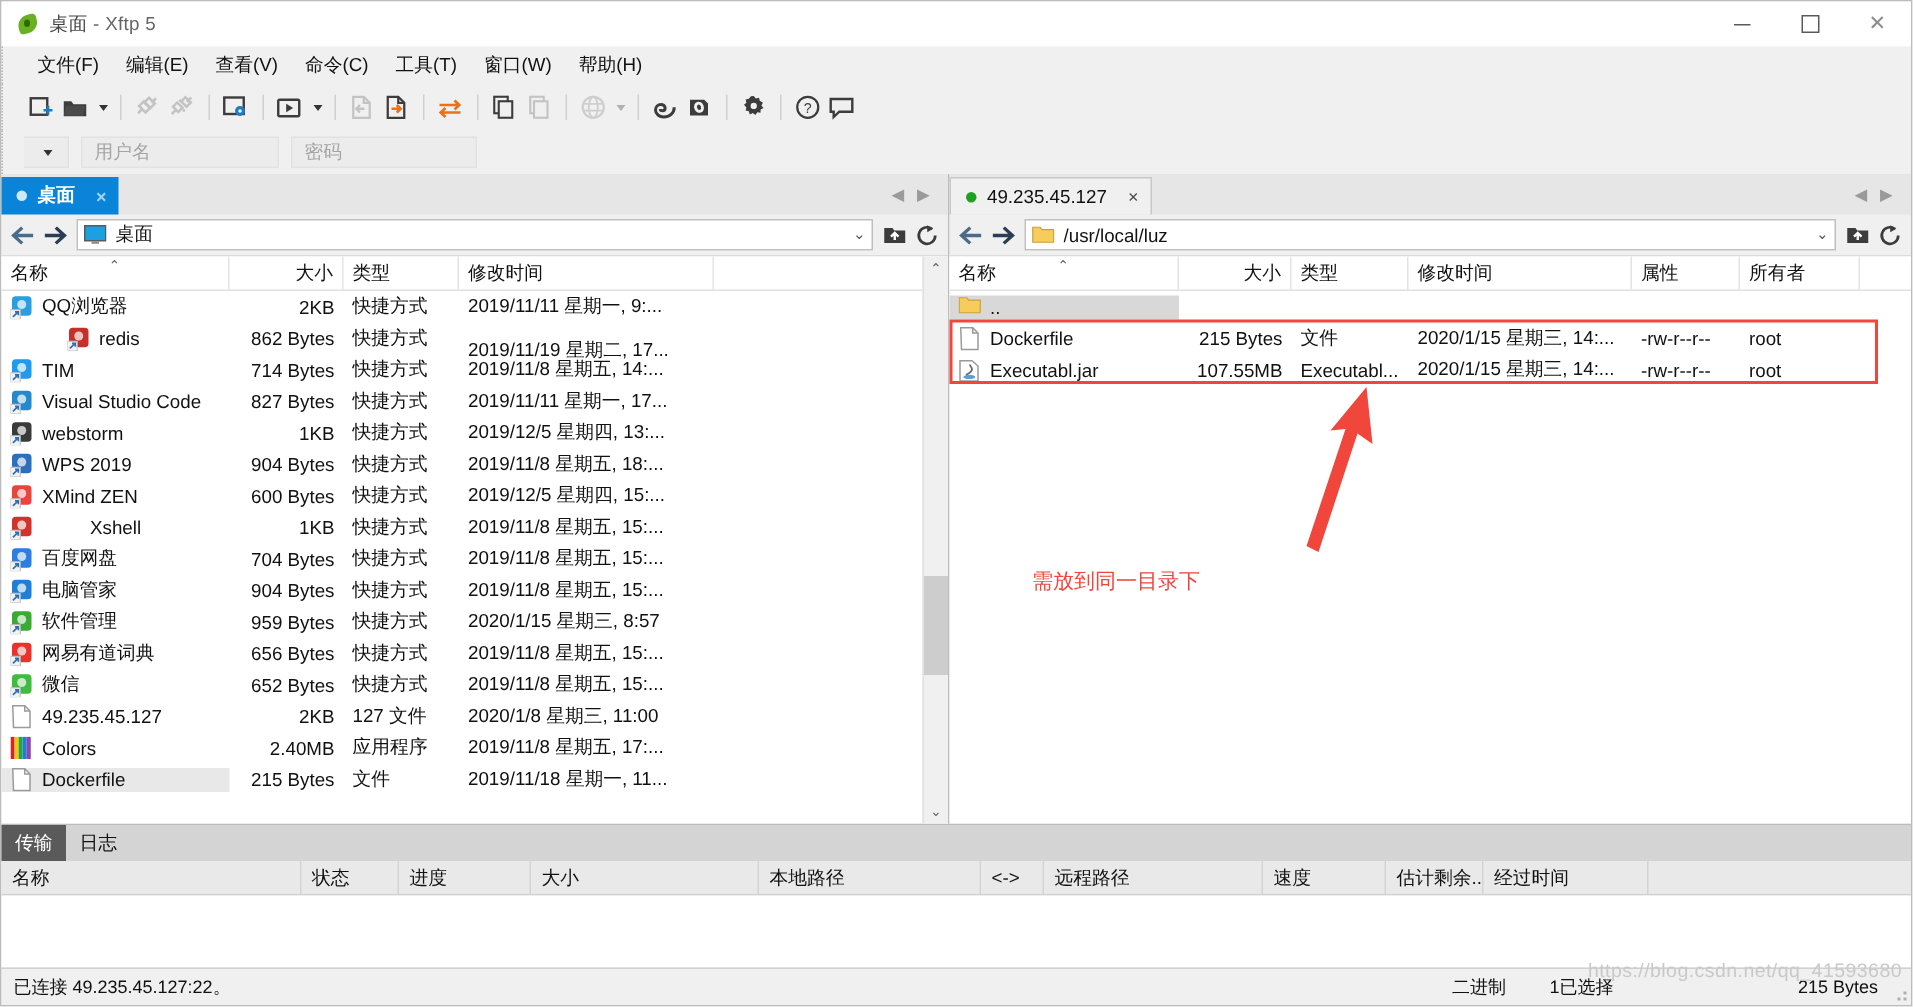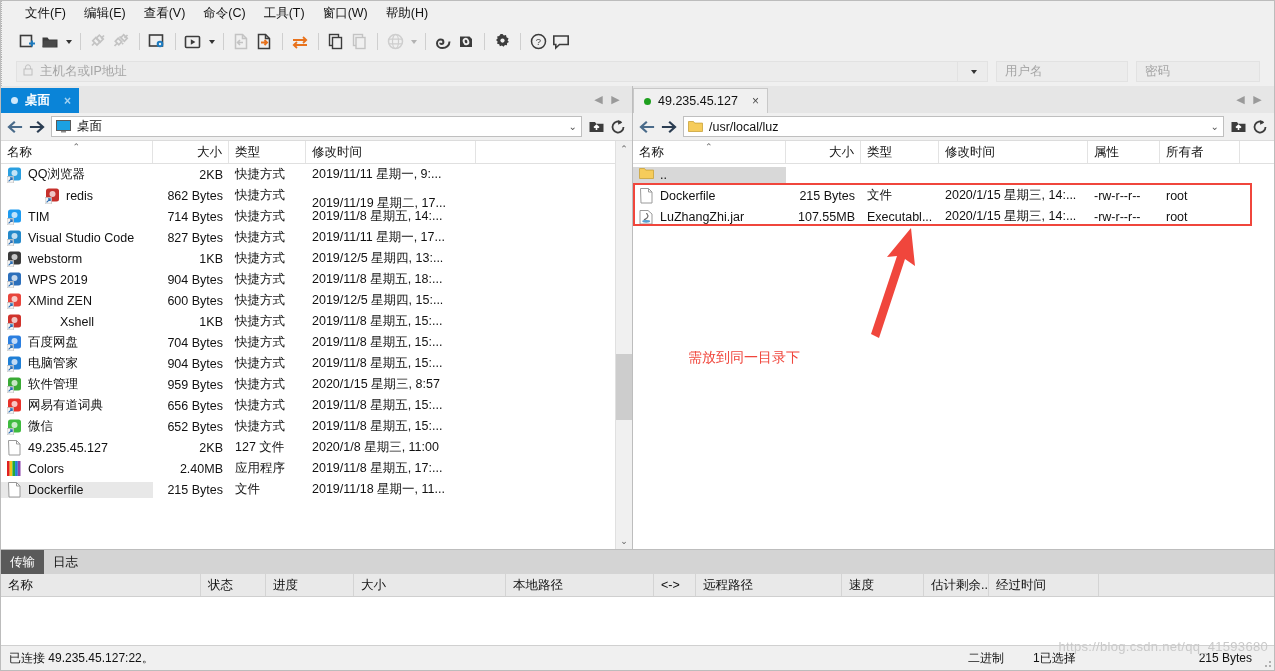--- a/index.html
+++ b/index.html
@@ -131,20 +131,40 @@
   .anno{position:absolute;pointer-events:none;}
   .annobox{border:2px solid #f0463c;box-sizing:border-box;}
   .annotext{color:#f0463c;font-size:14px;white-space:nowrap;}
   .watermark{position:absolute;right:6px;top:-7px;color:#c9c9c9;font-size:13px;letter-spacing:.3px;}
 </style>
 </head>
 <body>
 
 <div class="app">
 
+  <div class="titlebar">
+    <div class="appicon">
+      <div class="leaf"></div>
+        <div class="leafdot"></div>
+    </div>
+    <div class="ttxt">
+      <span>桌面</span><span class="suffix"> - Xftp 5</span>
+    </div>
+    <div class="wbtns">
+      <div class="wbtn">
+          <div class="bar"></div>
+        </div>
+      <div class="wbtn">
+          <div class="sq"></div>
+        </div>
+      <div class="wbtn close">
+          <div class="x">✕</div>
+        </div>
+    </div>
+  </div>
 
   <div class="menubar">
     <div class="mi">文件(F)</div>
     <div class="mi">编辑(E)</div>
     <div class="mi">查看(V)</div>
     <div class="mi">命令(C)</div>
     <div class="mi">工具(T)</div>
     <div class="mi">窗口(W)</div>
     <div class="mi">帮助(H)</div>
   </div>
@@ -300,29 +320,20 @@
     </div>
 
     <div class="tb">
       <svg width="18" height="16" viewBox="0 0 18 16">
           <path d="M1.8 2h14.4v8.5H7.5L3.8 14v-3.5H1.8z" fill="none" stroke="#3c3c3c" stroke-width="1.6"></path>
         </svg>
     </div>
   </div>
 
   <div class="connbar">
-    <div class="hostfield">
-      <span class="lock">
-        <svg width="10" height="12" viewBox="0 0 10 12">
-            <path d="M2.5 5V3.3a2.5 2.5 0 015 0V5" fill="none" stroke="#8a8a8a" stroke-width="1"></path>
-            <rect x="1" y="5" width="8" height="6" fill="none" stroke="#8a8a8a" stroke-width="1"></rect>
-          </svg>
-      </span>
-      <span class="hostph">主机名或IP地址</span>
-    </div>
     <div class="ddbtn">
         <div class="caret"></div>
       </div>
     <div class="userfield">
       <span>用户名</span>
     </div>
     <div class="pwdfield">
       <span>密码</span>
     </div>
   </div>
@@ -726,21 +737,21 @@
               <div class="c owner" style="width: 80px; flex: 0 0 80px;">root</div>
               <div class="c pad" style="flex: 1 1 auto;"></div>
             </div>
             <div class="frow">
               <div class="c name" style="width: 153px; flex: 0 0 153px;">
                 <span class="ic"><svg width="15" height="16" viewBox="0 0 15 16">
                     <path d="M1 1.5h8l4 3.5v10H1z" fill="#fff" stroke="#9a9a9a"></path>
                     <path d="M5 11c2.5-1.5 4-2 4-4 0-1.2-1.4-1.8-1.4-3" fill="none" stroke="#6a6a6a" stroke-width="1.2"></path>
                     <ellipse cx="7.2" cy="12.3" rx="4" ry="1.4" fill="#5aa0d0"></ellipse>
                   </svg></span>
-                <span>LuZhangZhi.jar</span>
+                <span>Executabl.jar</span>
               </div>
               <div class="c r size" style="width: 75px; flex: 0 0 75px;">107.55MB</div>
               <div class="c type" style="width: 78px; flex: 0 0 78px;">Executabl...</div>
               <div class="c mtime" style="width: 149px; flex: 0 0 149px;">2020/1/15 星期三, 14:...</div>
               <div class="c attrs" style="width: 72px; flex: 0 0 72px;">-rw-r--r--</div>
               <div class="c owner" style="width: 80px; flex: 0 0 80px;">root</div>
               <div class="c pad" style="flex: 1 1 auto;"></div>
             </div>
           </div>
 

